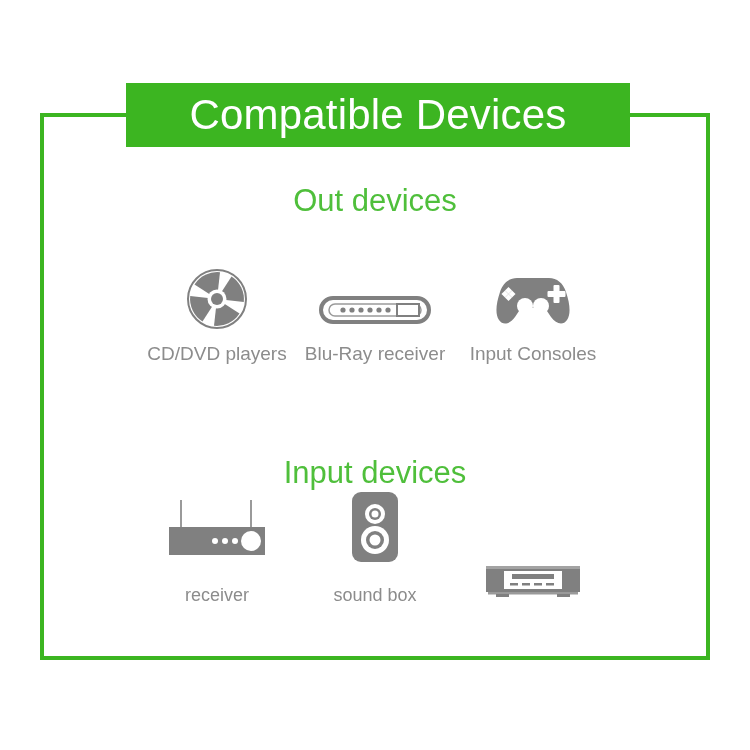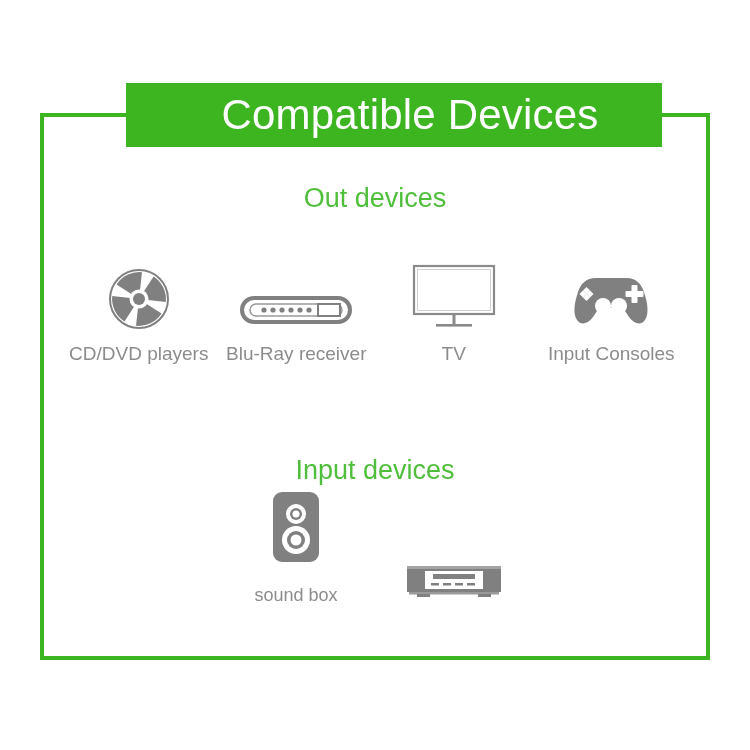--- a/index.html
+++ b/index.html
@@ -38,38 +38,37 @@
     position: absolute;
     left: 126px;
     top: 83px;
     width: 504px;
     height: 64px;
     background: #3cb521;
     display: flex;
     align-items: center;
     justify-content: center;
     z-index: 3;
-    padding-left: 32px;
   }
   .banner-title {
     color: #ffffff;
     font-size: 42px;
     font-weight: 400;
     letter-spacing: 0.2px;
     line-height: 1;
     white-space: nowrap;
   }
 
   
   .section-heading {
     position: absolute;
     width: 100%;
     text-align: center;
     color: #4fbf3b;
-    font-size: 27px;
+    font-size: 31px;
     font-weight: 400;
     line-height: 1;
   }
   #heading-out   { top: 185px; }
   #heading-input { top: 416px; margin-top: 41px; }
 
   
   .device-row {
     position: absolute;
     display: flex;
@@ -147,31 +146,20 @@
           <circle cx="42" cy="20" r="2.6" fill="#808080"></circle>
           <circle cx="51" cy="20" r="2.6" fill="#808080"></circle>
           <circle cx="60" cy="20" r="2.6" fill="#808080"></circle>
           <circle cx="69" cy="20" r="2.6" fill="#808080"></circle>
           <rect x="78" y="14" width="22" height="12" fill="#ffffff" stroke="#808080" stroke-width="2"></rect>
         </svg>
       </div>
       <div class="device-label">Blu-Ray receiver</div>
     </div>
 
-    <div class="device">
-      <div class="device-icon">
-        <svg width="84" height="66" viewBox="0 0 84 66" aria-hidden="true">
-          <rect x="2" y="2" width="80" height="48" fill="#ffffff" stroke="#8a8a8a" stroke-width="2.2"></rect>
-          <rect x="5.5" y="5.5" width="73" height="41" fill="none" stroke="#cfcfcf" stroke-width="1"></rect>
-          <rect x="40.5" y="50" width="3" height="10" fill="#8a8a8a"></rect>
-          <rect x="24" y="60" width="36" height="2.6" fill="#8a8a8a"></rect>
-        </svg>
-      </div>
-      <div class="device-label">TV</div>
-    </div>
 
     <div class="device">
       <div class="device-icon">
         <svg width="84" height="58" viewBox="0 0 84 58" aria-hidden="true">
           <path d="M26 6 H58 C66 6 72 11 75 20 C79 32 80 42 76 48
                    C72 54 65 52 60 45 L54 36 H30 L24 45
                    C19 52 12 54 8 48 C4 42 5 32 9 20 C12 11 18 6 26 6 Z" fill="#808080"></path>
           <g fill="#ffffff">
             <rect x="18.5" y="19.5" width="5" height="5" transform="rotate(45 21 22)"></rect>
             <rect x="11.5" y="19.5" width="5" height="5" transform="rotate(45 14 22)"></rect>
@@ -186,20 +174,34 @@
       </div>
       <div class="device-label">Input Consoles</div>
     </div>
 
   </div>
 
   <div class="section-heading" id="heading-input">Input devices</div>
 
   <div class="device-row" id="row-input">
 
+    <div class="device">
+      <div class="device-icon">
+        <svg width="108" height="68" viewBox="0 0 108 68" aria-hidden="true">
+          <rect x="17" y="4" width="2" height="28" fill="#9a9a9a"></rect>
+          <rect x="87" y="4" width="2" height="28" fill="#9a9a9a"></rect>
+          <rect x="6" y="31" width="96" height="28" fill="#808080"></rect>
+          <circle cx="52" cy="45" r="3" fill="#ffffff"></circle>
+          <circle cx="62" cy="45" r="3" fill="#ffffff"></circle>
+          <circle cx="72" cy="45" r="3" fill="#ffffff"></circle>
+          <circle cx="88" cy="45" r="10" fill="#ffffff"></circle>
+        </svg>
+      </div>
+      <div class="device-label">receiver</div>
+    </div>
 
 
     <div class="device">
       <div class="device-icon">
         <svg width="50" height="74" viewBox="0 0 50 74" aria-hidden="true">
           <rect x="2" y="2" width="46" height="70" rx="9" ry="9" fill="#808080"></rect>
           <circle cx="25" cy="24" r="10" fill="#ffffff"></circle>
           <circle cx="25" cy="24" r="6" fill="#808080"></circle>
           <circle cx="25" cy="24" r="3.5" fill="#ffffff"></circle>
           <circle cx="25" cy="50" r="14" fill="#ffffff"></circle>

